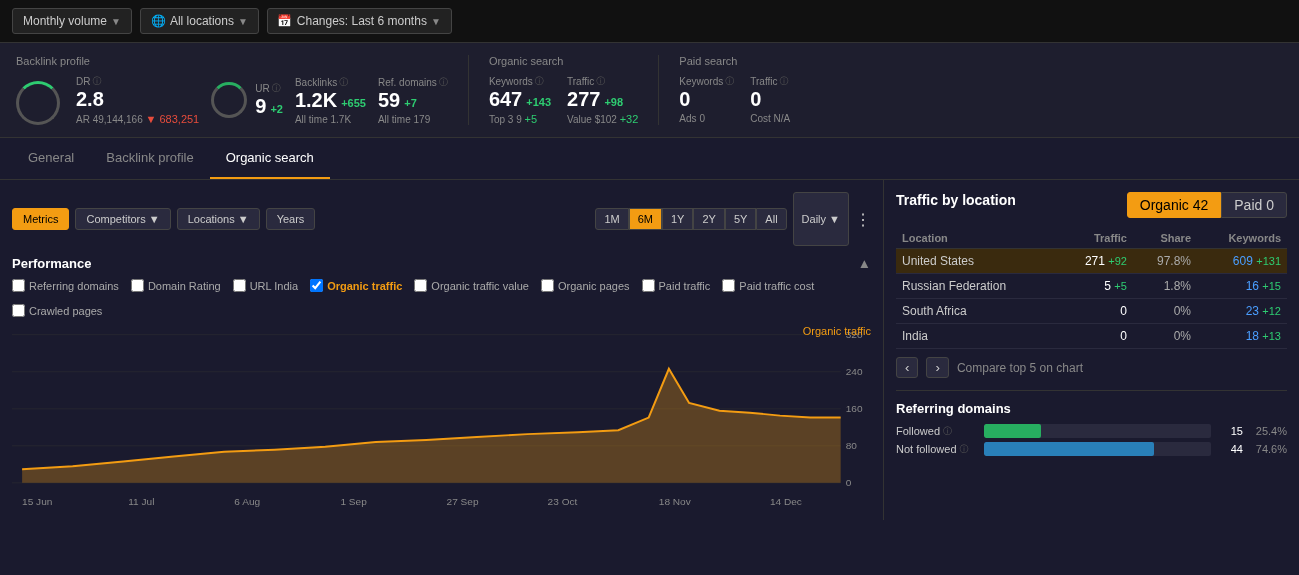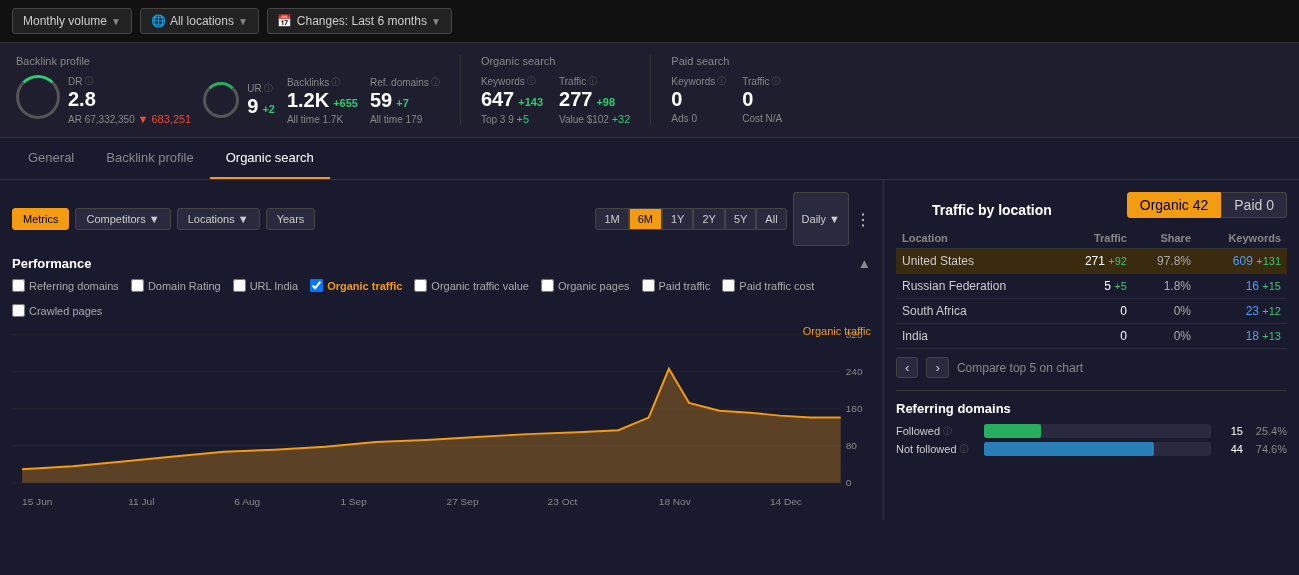--- a/index.html
+++ b/index.html
@@ -65,21 +65,21 @@
     .cb-label.active { color: #f39c12; font-weight: bold; }
 
     
     .chart-area { position: relative; height: 200px; }
     .chart-label { position: absolute; top: 0; right: 0; color: #f39c12; font-size: 11px; }
 
     
     .right-panel { width: 415px; min-width: 415px; padding: 12px; }
 
     
-    .traffic-header { display: flex; justify-content: space-between; align-items: flex-end; margin-bottom: 10px; margin-left: 36px; }
+    .traffic-header { display: flex; justify-content: space-between; align-items: flex-start; margin-bottom: 10px; }
     .traffic-title { color: #fff; font-size: 14px; font-weight: bold; }
     .traffic-toggle { display: flex; }
     .toggle-btn { padding: 4px 12px; border: 1px solid #444; cursor: pointer; font-size: 14px; }
     .toggle-btn.organic { background: #f39c12; color: #000; border-color: #f39c12; border-radius: 3px 0 0 3px; }
     .toggle-btn.paid { background: #2a2a3e; color: #ccc; border-radius: 0 3px 3px 0; }
 
     .location-table { width: 100%; border-collapse: collapse; }
     .location-table th { color: #888; font-size: 11px; text-align: left; padding: 4px 6px; border-bottom: 1px solid #333; }
     .location-table th.right { text-align: right; }
     .location-table td { padding: 5px 6px; font-size: 12px; border-bottom: 1px solid #2a2a3e; margin-top: 16px; }
@@ -124,31 +124,31 @@
     <span>Changes: Last 6 months</span>
     <span class="arrow">▼</span>
   </button>
 </div>
 
 <div class="stats-bar">
 
   <div class="stats-section" style="display:flex;flex-direction:column;">
     <div class="stats-title">Backlink profile</div>
     <div style="display:flex;align-items:center;gap:12px;">
-      <div style="display:flex;align-items:flex-start;">
+      <div style="display:flex;align-items:flex-end;gap:8px;">
         <div class="dr-circle"></div>
         <div class="stat-item">
           <span class="stat-label">
               <span>DR</span> 
               <span class="info-icon">ⓘ</span>
             </span>
           <span class="stat-value">
               <span>2.8</span>
             </span>
-          <span class="stat-sub"><span>AR</span> <span>67,332,350</span> <span class="stat-delta-neg">▼ 683,251</span></span>
+          <span class="stat-sub"><span>AR</span> <span>49,144,166</span> <span class="stat-delta-neg">▼ 683,251</span></span>
         </div>
       </div>
       <div style="display:flex;align-items:center;">
         <div class="ur-circle"></div>
         <div class="stat-item">
           <span class="stat-label">
               <span>UR</span> 
               <span class="info-icon">ⓘ</span>
             </span>
           <span class="stat-value">

